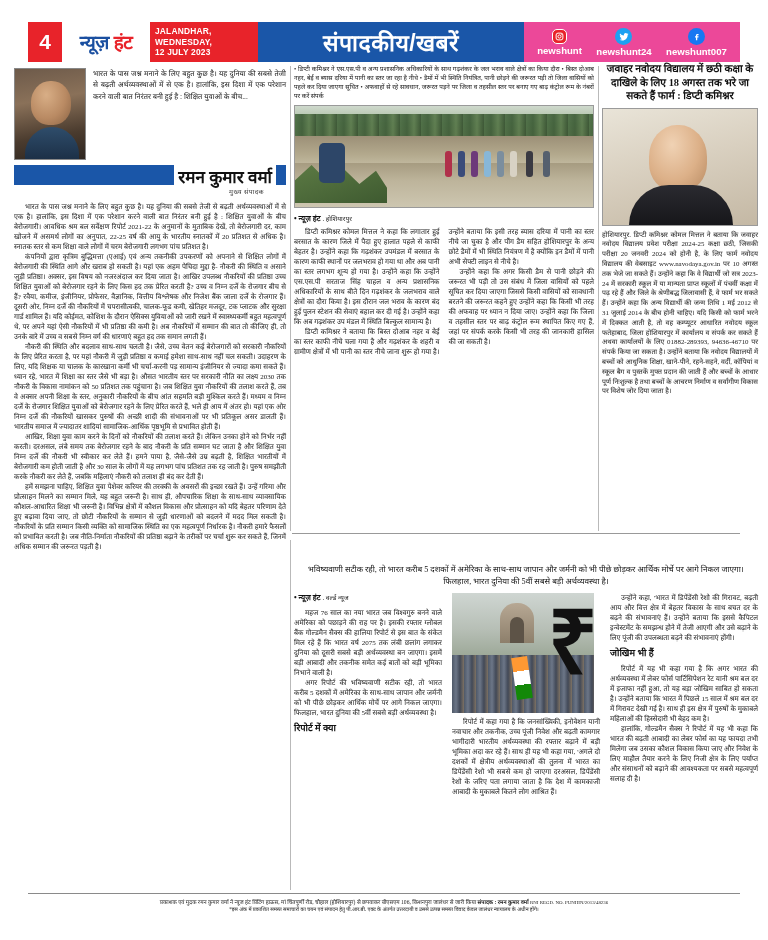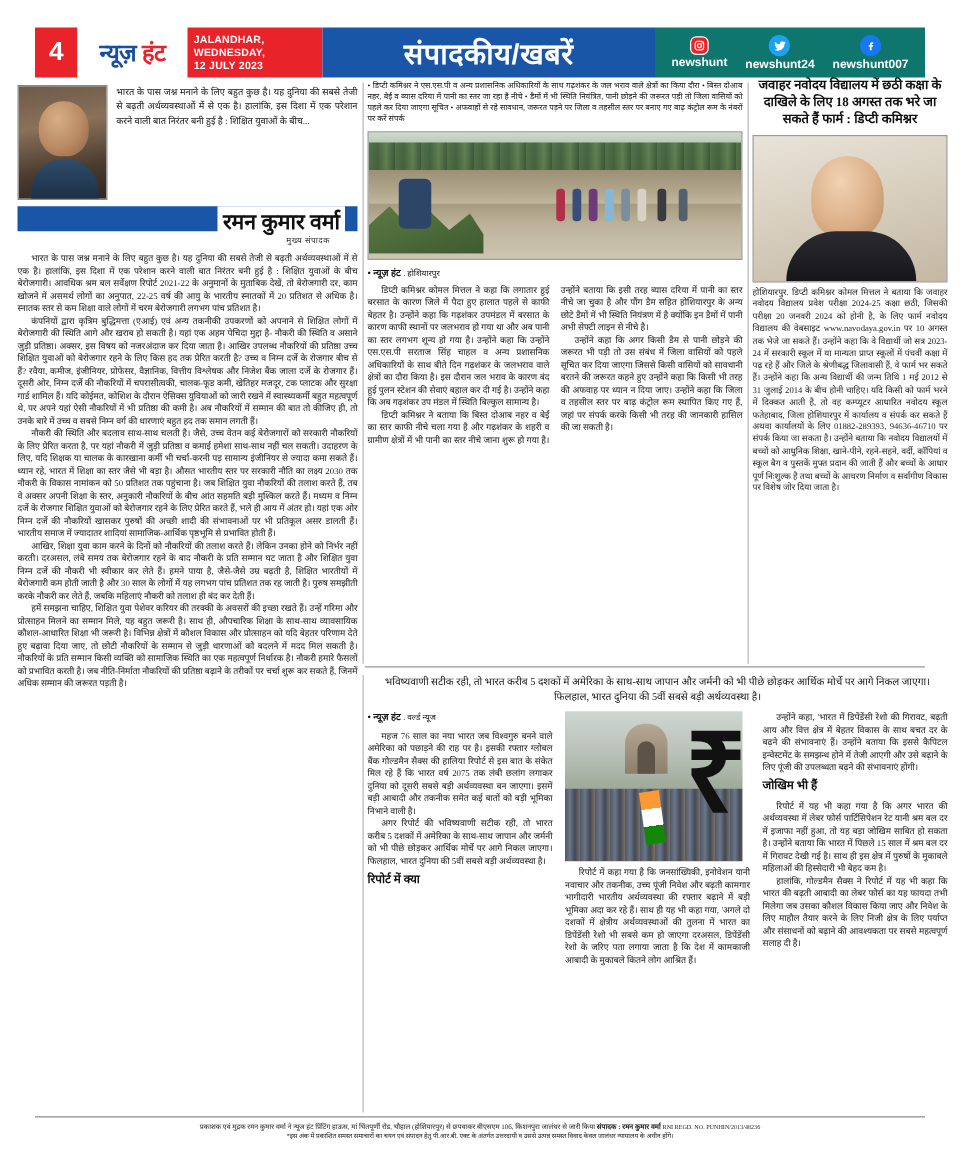--- a/index.html
+++ b/index.html
@@ -65,21 +65,21 @@
     background: #1a56a8;
     flex: 1;
     display: flex; align-items: center; justify-content: center;
     color: #fff;
     font-family: "Liberation Sans", sans-serif;
     font-weight: bold;
     font-size: 23px;
     letter-spacing: 0.5px;
   }
   .mh-social {
-    background: #0f766e;
+    background: #ec4899;
     flex: 0 0 216px;
     display: flex; align-items: center; justify-content: space-around;
     padding: 2px 6px 1px 6px;
   }
   .soc {
     display: flex; flex-direction: column; align-items: center;
     gap: 0px;
   }
   .soc-ic {
     width: 17px; height: 17px; border-radius: 50%;
@@ -217,20 +217,21 @@
   .rt-caption {
     font-size: 6.9px; line-height: 1.42; text-align: justify; color:#1a1a1a;
   }
 
   
   .bottom-story { position: absolute; left: 294px; top: 540px; width: 464px; }
   .bs-hl { font-size: 16.2px; line-height: 1.2; margin-bottom: 4px; }
   .bs-sub {
     font-size: 8.2px; line-height: 1.42; text-align: center; color: #151515;
     margin-bottom: 6px;
+    margin-top: 24px;
   }
   .bs-cols { column-count: 3; column-gap: 10px; }
   .photo-rupee {
     width: 142px; height: 120px; margin: 2px 0 4px 0;
     border: 0; position: relative; overflow: hidden;
     background: linear-gradient(180deg,#cfd6d2 0%, #b7bfb6 30%, #9aa695 55%, #8d9482 100%);
   }
   .photo-rupee .gate {
     position:absolute; left:48px; top:10px; width:34px; height:40px;
     background: linear-gradient(180deg,#b7a894,#8d7f6b);

